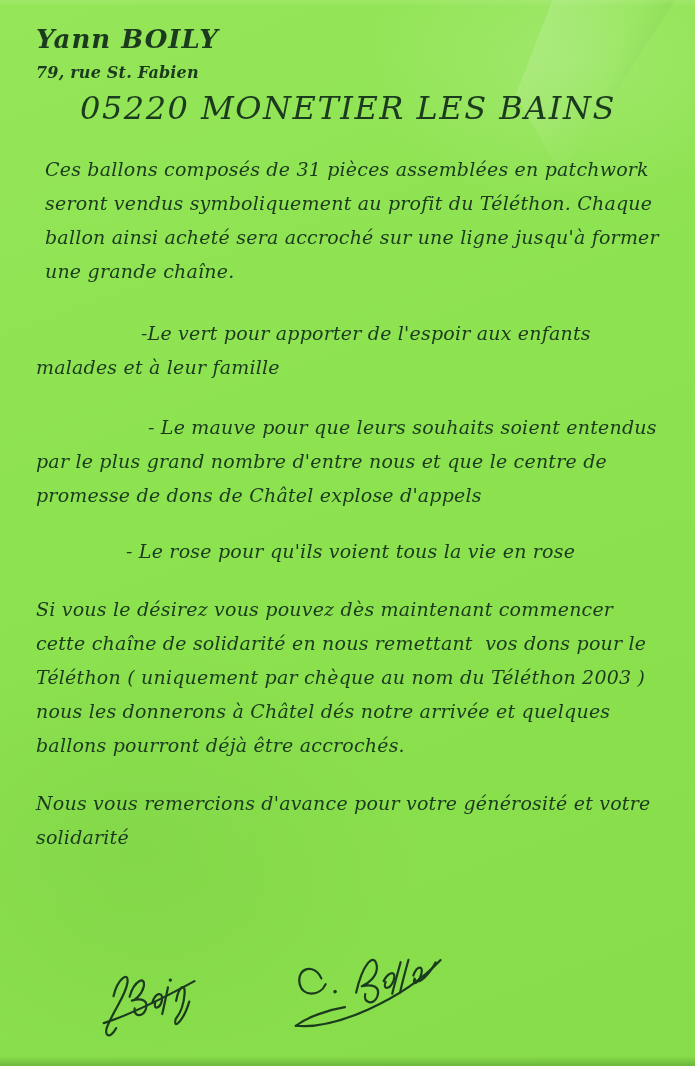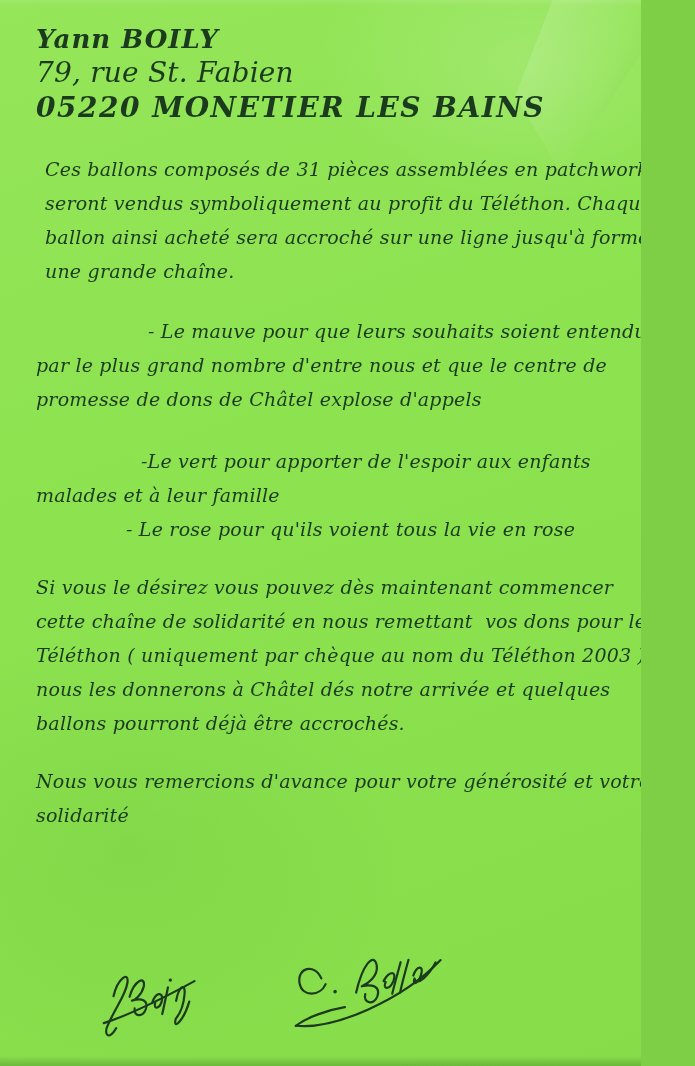--- a/index.html
+++ b/index.html
@@ -6,21 +6,21 @@
     --paper:#8ce24f;
     --ink:#1b3a1e;
   }
   html,body{margin:0;padding:0;}
   body{
     width:695px;height:1066px;overflow:hidden;
     background:#7ecf45;
     font-family:"DejaVu Serif", serif;
   }
   .paper{
-    position:relative;width:641px;height:1066px;
+    position:relative;width:695px;height:1066px;
     background:
       radial-gradient(ellipse 300px 200px at 82% 6%, rgba(255,255,255,0.14), rgba(255,255,255,0) 70%),
       radial-gradient(ellipse 400px 300px at 20% 80%, rgba(0,80,0,0.05), rgba(0,80,0,0) 70%),
       linear-gradient(160deg, #95e659 0%, var(--paper) 45%, #87dc4a 100%);
     color:var(--ink);
     font-style:italic;
     overflow:hidden;
   }
   .crease{
     position:absolute;top:0;left:505px;width:170px;height:175px;
@@ -36,29 +36,29 @@
   .edge-shade-top{
     position:absolute;left:0;right:0;top:0;height:6px;
     background:linear-gradient(rgba(255,255,255,0.10), rgba(255,255,255,0));
     pointer-events:none;
   }
   .content{
     position:absolute;left:36px;top:22px;width:624px;
     font-size:19px;line-height:34px;letter-spacing:0.2px;
   }
   .sender-name{font-size:26px;font-weight:bold;letter-spacing:1px;line-height:34px;}
-  .sender-street{font-size:28px;line-height:34px;}
-  .sender-city{font-size:28px;font-weight:bold;letter-spacing:1.5px;line-height:36px;}
+  .sender-street{font-size:16px;line-height:34px;font-weight:bold;}
+  .sender-city{font-size:32px;font-weight:normal;letter-spacing:1.5px;line-height:36px;text-align:center;}
   .para{margin:0;white-space:pre-wrap;}
   .p1{margin-top:44px;}
   .p2{margin-top:26px;margin-left:9px;}
   .colors-line{margin-top:26px;}
   .bullet-green{margin-top:28px;text-indent:105px;}
   .bullet-mauve{margin-top:26px;text-indent:112px;}
-  .bullet-pink{text-indent:90px;}
+  .bullet-pink{margin-top:22px;text-indent:90px;}
   .p3{margin-top:24px;}
   .closing{margin-top:24px;}
   .sig{position:absolute;pointer-events:none;}
   .sig svg path{fill:none;stroke:var(--ink);stroke-width:2.2;stroke-linecap:round;stroke-linejoin:round;}
   .sig svg circle{fill:var(--ink);}
   .sig-yann{left:92px;top:958px;transform:rotate(-5deg);}
   .sig-c{left:282px;top:940px;transform:rotate(-3deg);}
 </style>
 </head>
 <body>
@@ -66,22 +66,22 @@
 <div class="paper">
   <div class="crease"></div>
   <div class="edge-shade-top"></div>
 
   <div class="content">
     <div class="sender-name">Yann BOILY</div>
     <div class="sender-street">79, rue St. Fabien</div>
     <div class="sender-city">05220 MONETIER LES BAINS</div>
 
     <p class="para p2">Ces ballons composés de 31 pièces assemblées en patchwork seront vendus symboliquement au profit du Téléthon. Chaque ballon ainsi acheté sera accroché sur une ligne jusqu'à former une grande chaîne.</p>
+    <p class="para bullet-green">-Le vert pour apporter de l'espoir aux enfants malades et à leur famille</p>
     <p class="para bullet-mauve">- Le mauve pour que leurs souhaits soient entendus par le plus grand nombre d'entre nous et que le centre de promesse de dons de Châtel explose d'appels</p>
-    <p class="para bullet-green">-Le vert pour apporter de l'espoir aux enfants malades et à leur famille</p>
     <p class="para bullet-pink">- Le rose pour qu'ils voient tous la vie en rose</p>
     <p class="para p3">Si vous le désirez vous pouvez dès maintenant commencer cette chaîne de solidarité en nous remettant  vos dons pour le Téléthon ( uniquement par chèque au nom du Téléthon 2003 ) nous les donnerons à Châtel dés notre arrivée et quelques ballons pourront déjà être accrochés.</p>
     <p class="para closing">Nous vous remercions d'avance pour votre générosité et votre solidarité</p>
   </div>
 
   <div class="sig sig-yann">
     <svg width="140" height="80" viewBox="0 0 140 80" aria-hidden="true">
       <path d="M22,34 C28,16 40,10 37,22 C34,34 24,44 14,62 C8,72 14,78 22,66"></path>
       <path d="M38,36 C44,20 56,16 53,27 C50,36 42,40 40,40 C50,38 57,41 53,50 C49,58 40,56 42,48"></path>
       <path d="M60,44 C64,34 72,33 70,42 C68,50 60,52 63,44"></path>

